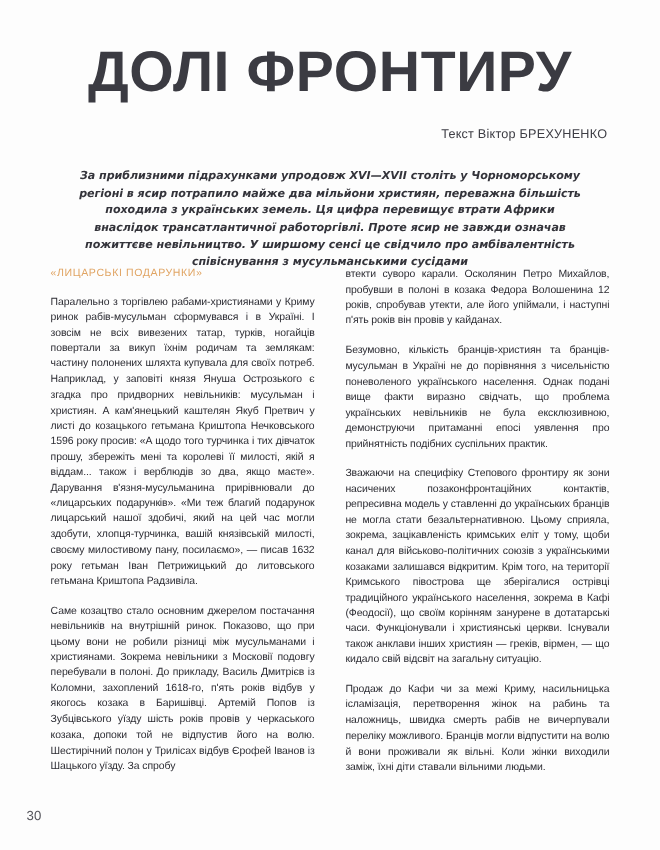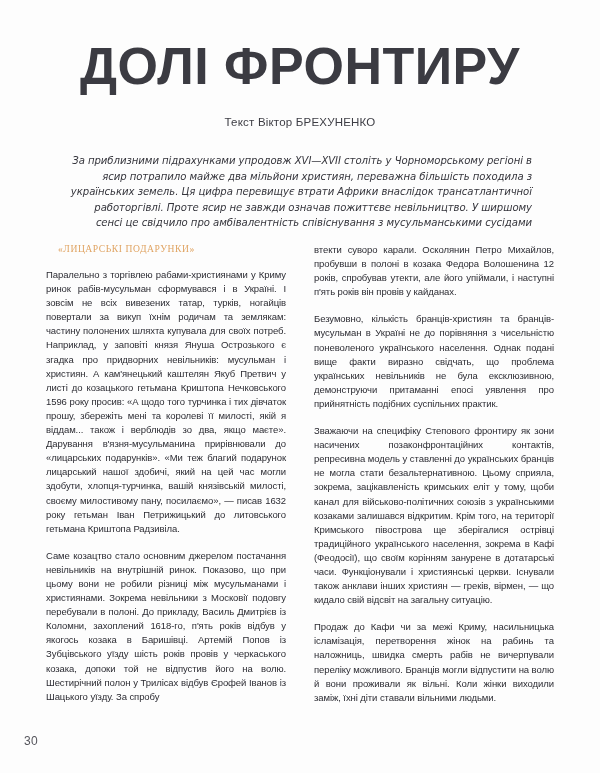--- a/index.html
+++ b/index.html
@@ -38,32 +38,33 @@
     margin: 8px 0 0 0;
     white-space: nowrap;
   }
 
   .byline {
     margin-top: 22px;
     font-size: 11.5px;
     font-weight: normal;
     letter-spacing: 0.2px;
     color: #3d3d44;
+    text-align: right;
   }
 
   
   .standfirst {
     margin: 25px auto 0 auto;
     width: 464px;
     font-family: "DejaVu Sans", sans-serif;
     font-style: italic;
-    font-weight: normal;
+    font-weight: bold;
     font-size: 10.1px;
     line-height: 15.6px;
-    text-align: right;
+    text-align: center;
     color: #34343b;
     letter-spacing: -0.05px;
   }
 
   
   .columns {
     position: absolute;
     top: 243px;
     left: 46px;
     right: 46px;
@@ -71,26 +72,26 @@
     display: flex;
     gap: 28px;
   }
 
   .col {
     width: 240px;
     flex: 0 0 240px;
   }
 
   .section-head {
-    font-family: Liberation Serif, serif;
+    font-family: Liberation Sans, sans-serif;
     font-size: 9.6px;
     font-weight: normal;
     letter-spacing: 0.55px;
     color: #e0a463;
-    margin: 0 0 14px 12px;
+    margin: 0 0 14px 0;
     text-transform: uppercase;
   }
 
   .col .section-head.spaced {
     margin-top: 18px;
   }
 
   p.body-par {
     font-family: "Liberation Sans", sans-serif;
     font-size: 9.5px;

